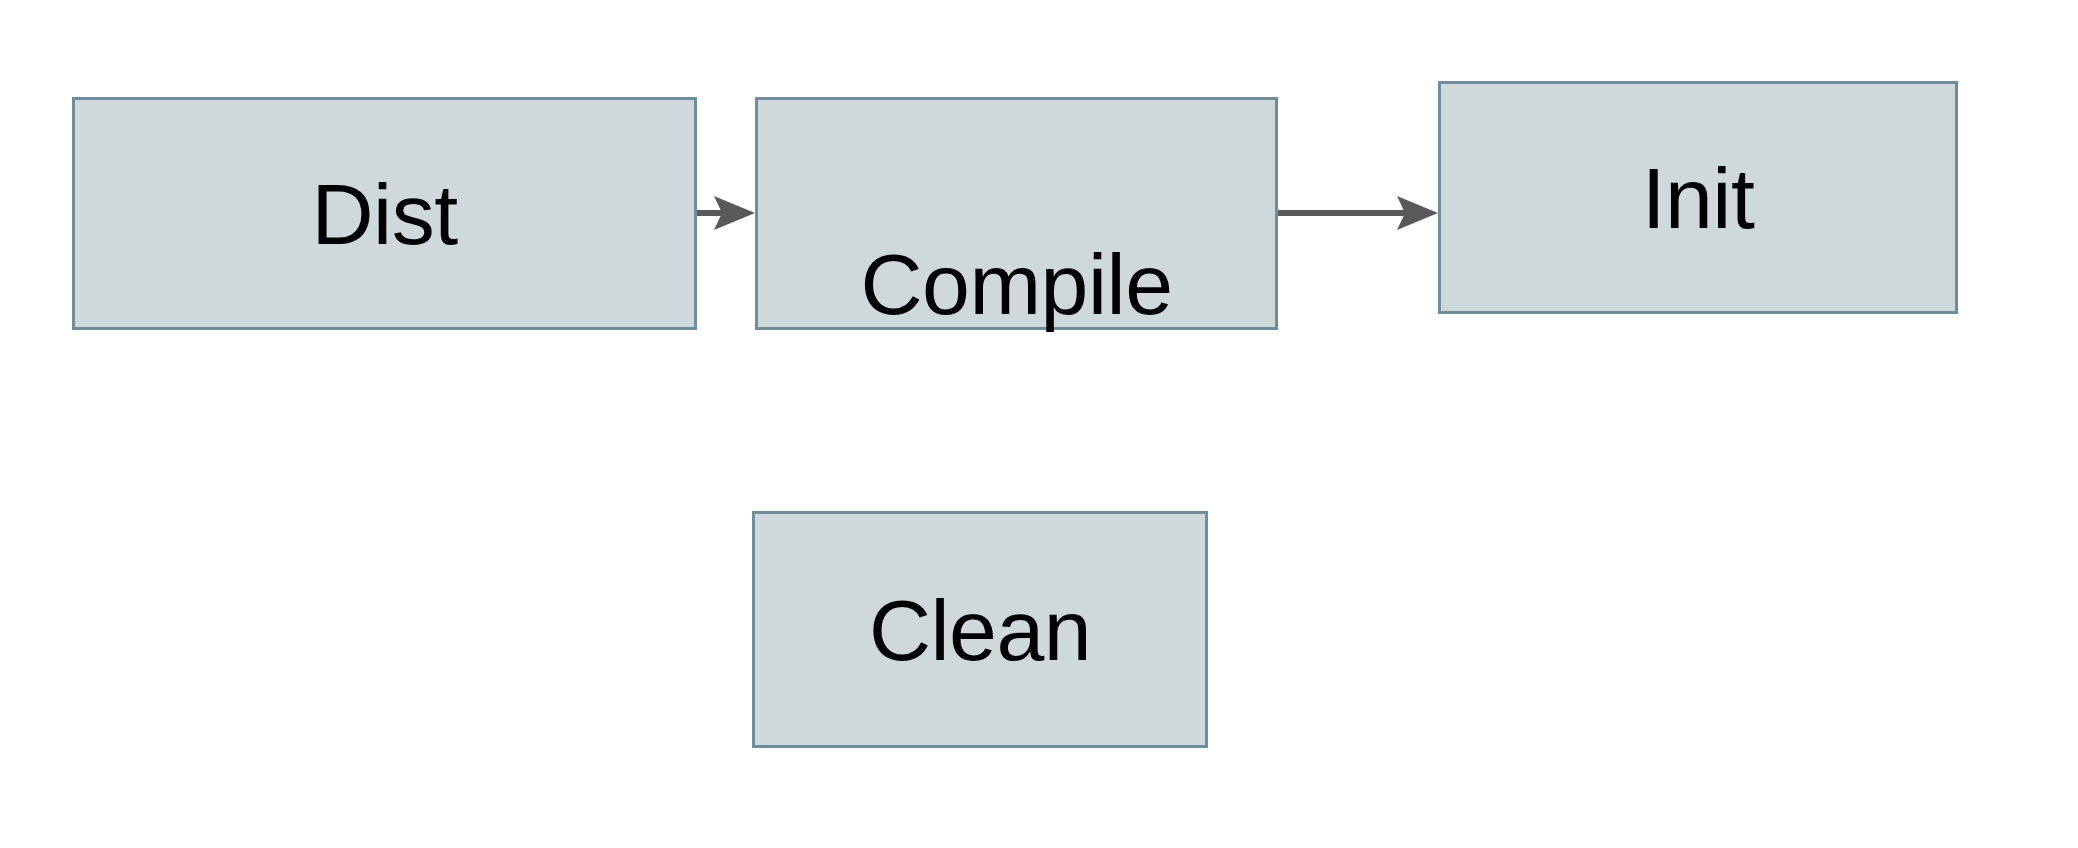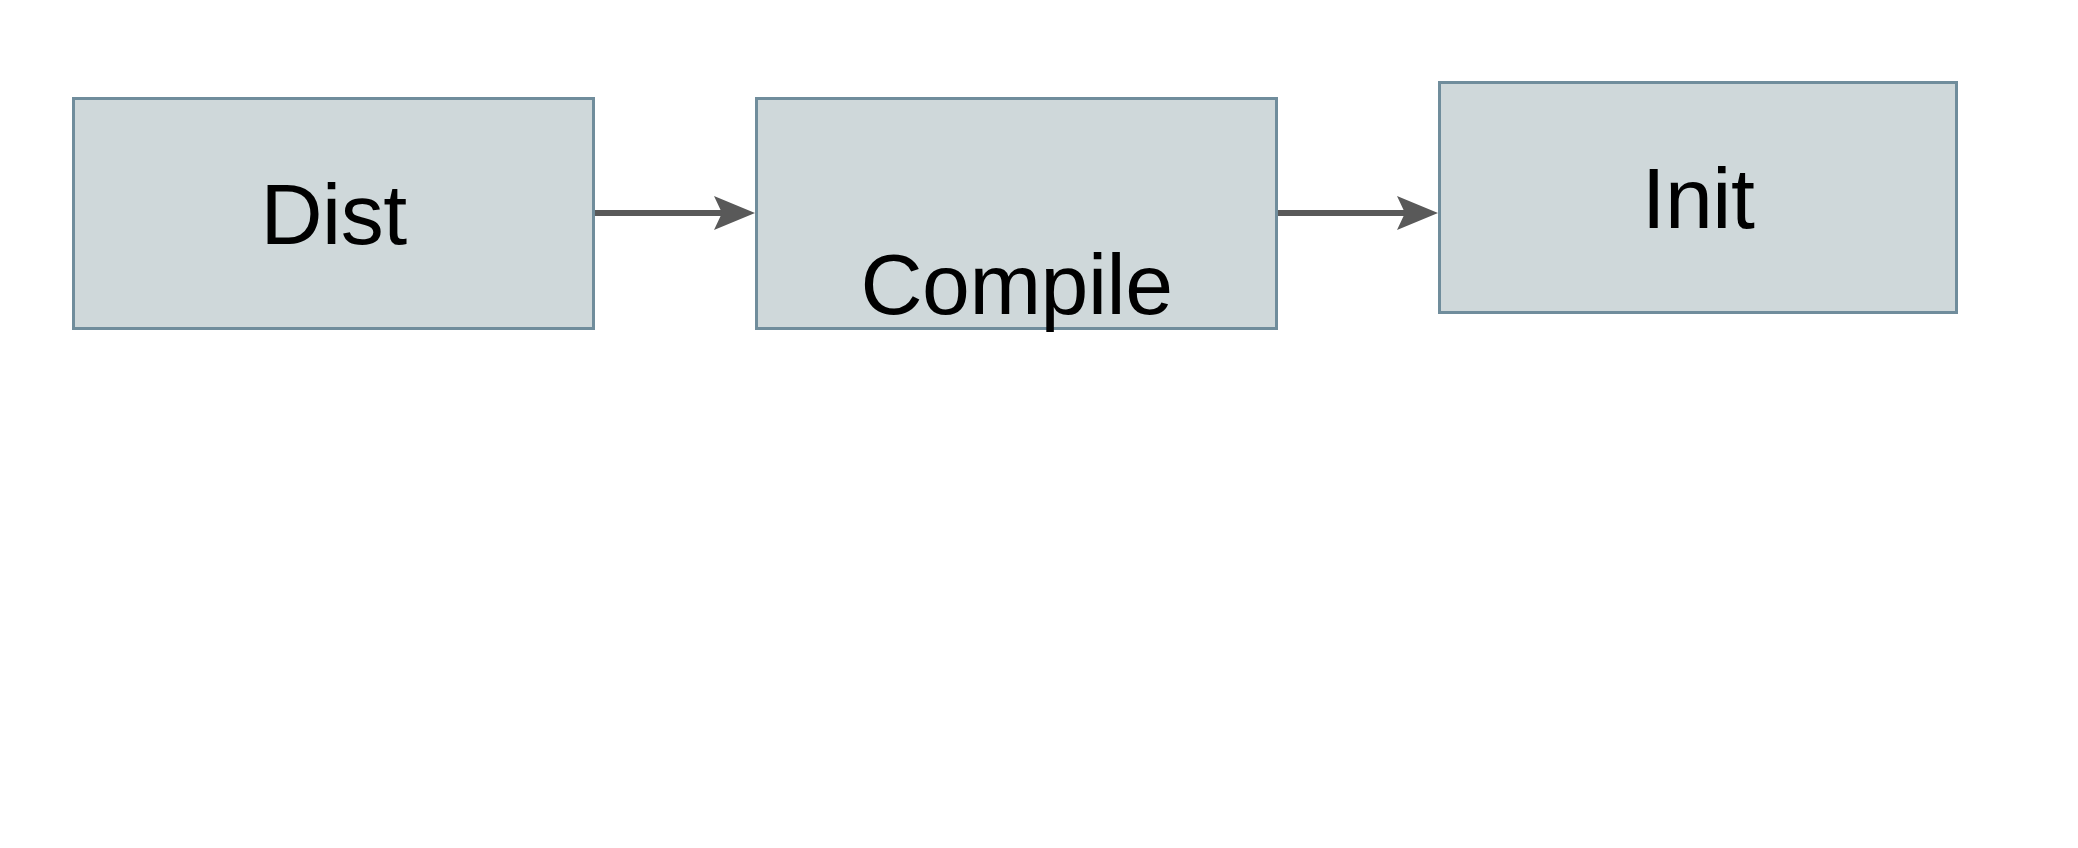--- a/index.html
+++ b/index.html
@@ -60,26 +60,29 @@
       <line x1="595" y1="213" x2="723" y2="213" stroke="#595959" stroke-width="6"></line>
       <path d="M 755 213 L 714 196 L 722 213 L 714 230 Z" fill="#595959"></path>
     </g>
 
     <g class="edge-path">
       <line x1="1278" y1="213" x2="1406" y2="213" stroke="#595959" stroke-width="6"></line>
       <path d="M 1438 213 L 1397 196 L 1405 213 L 1397 230 Z" fill="#595959"></path>
     </g>
   </svg>
 
-  <div class="node" style="left:72px; top:97px; width:523px; height:233px;text-align:right;">
+  <div class="node" style="left:72px; top:97px; width:625px; height:233px;text-align:right;">
     <span class="node-label">Dist</span>
   </div>
 
   <div class="node" style="left:755px; top:97px; width:523px; height:233px;align-items:flex-end;">
     <span class="node-label">Compile</span>
   </div>
 
   <div class="node" style="left:1438px; top:81px; width:520px; height:233px;">
     <span class="node-label">Init</span>
   </div>
 
+  <div class="node" style="left:752px; top:511px; width:456px; height:237px;">
+    <span class="node-label">Clean</span>
+  </div>
 
 </div>
 
 </body></html>

